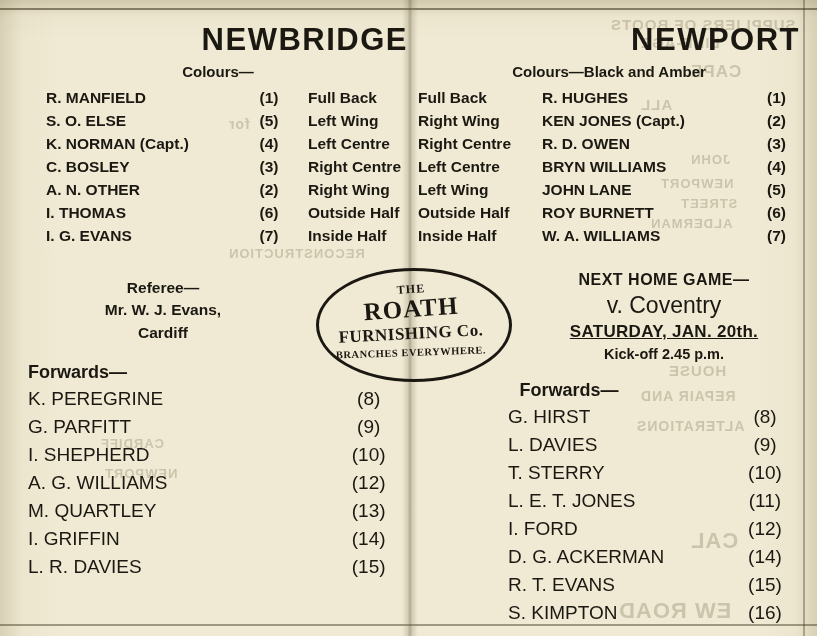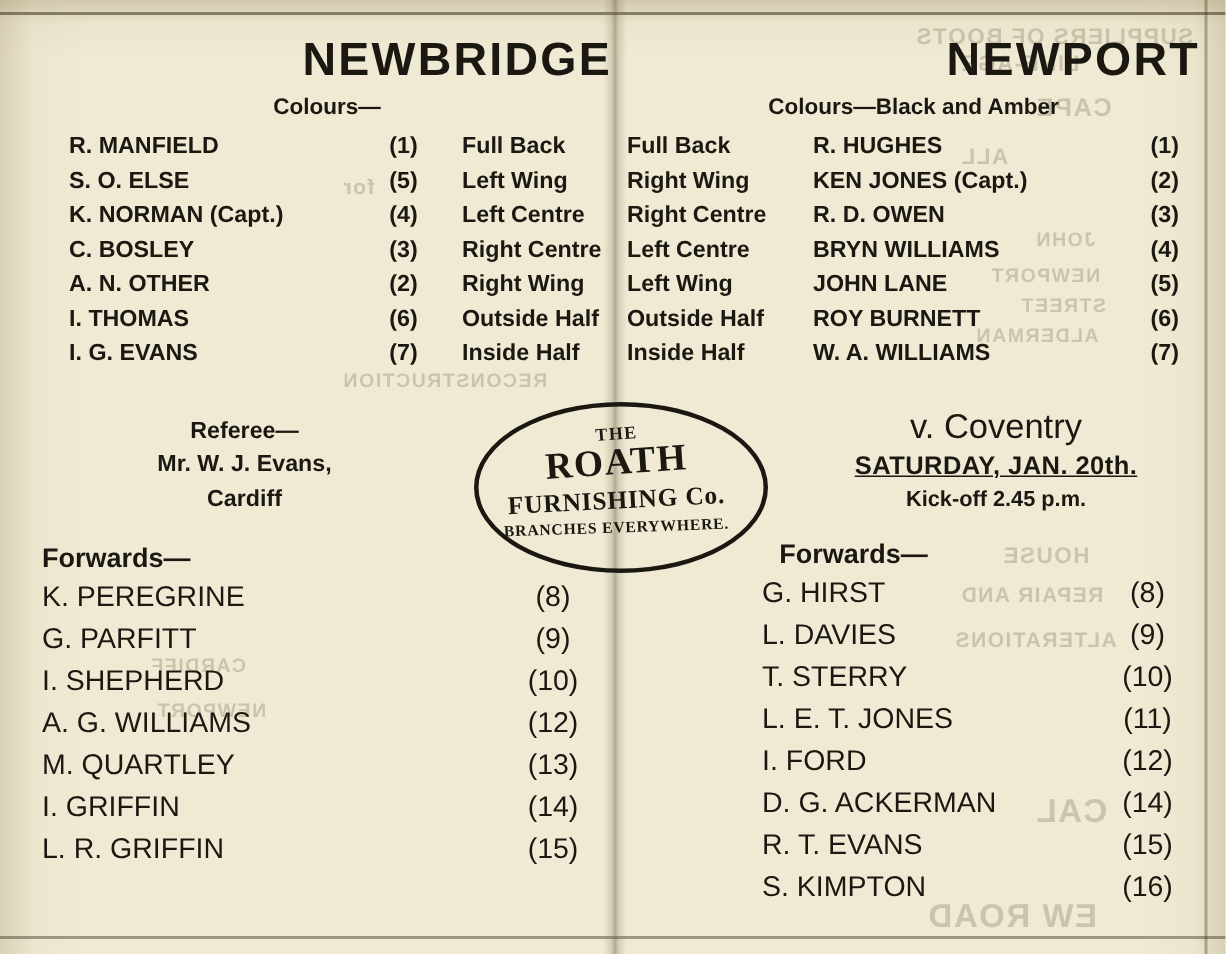--- a/index.html
+++ b/index.html
@@ -282,21 +282,21 @@
           </tr>
           <tr>
             <td class="f-name">M. QUARTLEY</td>
             <td class="f-num">(13)</td>
           </tr>
           <tr>
             <td class="f-name">I. GRIFFIN</td>
             <td class="f-num">(14)</td>
           </tr>
           <tr>
-            <td class="f-name">L. R. GRIFFIN</td>
+            <td class="f-name">L. R. DAVIES</td>
             <td class="f-num">(15)</td>
           </tr>
         </tbody>
     </table>
   </div>
 
   <div class="col col-right">
     <h1 class="team">NEWPORT</h1>
     <div class="colours">Colours—Black and Amber</div>
 
@@ -334,20 +334,21 @@
           </tr>
           <tr>
             <td class="c-pos">Inside Half</td>
             <td class="c-name">W. A. WILLIAMS</td>
             <td class="c-num">(7)</td>
           </tr>
         </tbody>
     </table>
 
     <div class="next-game">
+      <div class="ng-line1">NEXT  HOME  GAME—</div>
       <div class="ng-line2">v.  Coventry</div>
       <div class="ng-line3">SATURDAY,  JAN.  20th.</div>
       <div class="ng-line4">Kick-off  2.45 p.m.</div>
     </div>
 
     <div class="forwards-hd fw-right">Forwards—</div>
     <table class="forwards fwr">
       <tbody id="right-forwards">
           <tr>
             <td class="f-name">G. HIRST</td>

